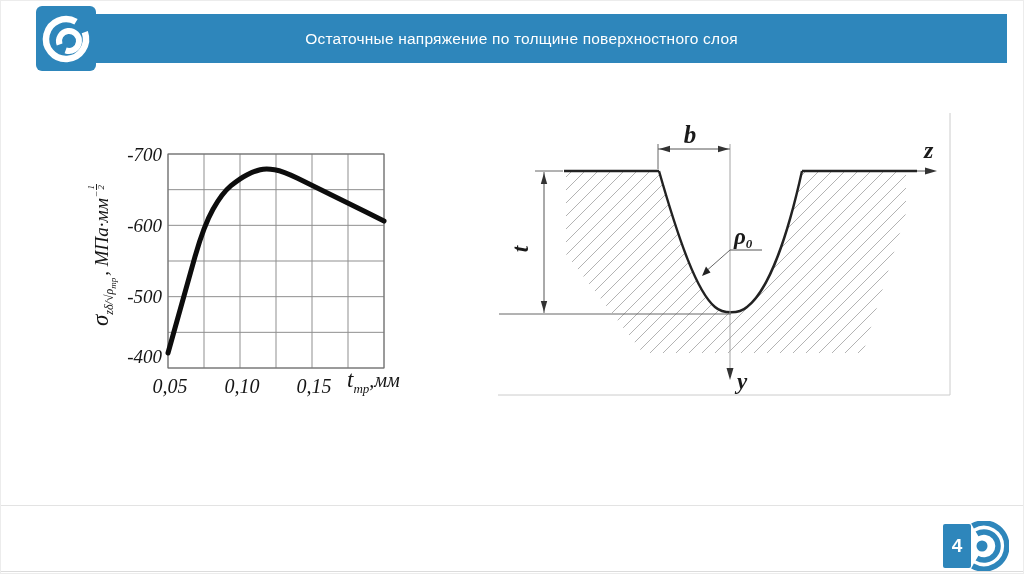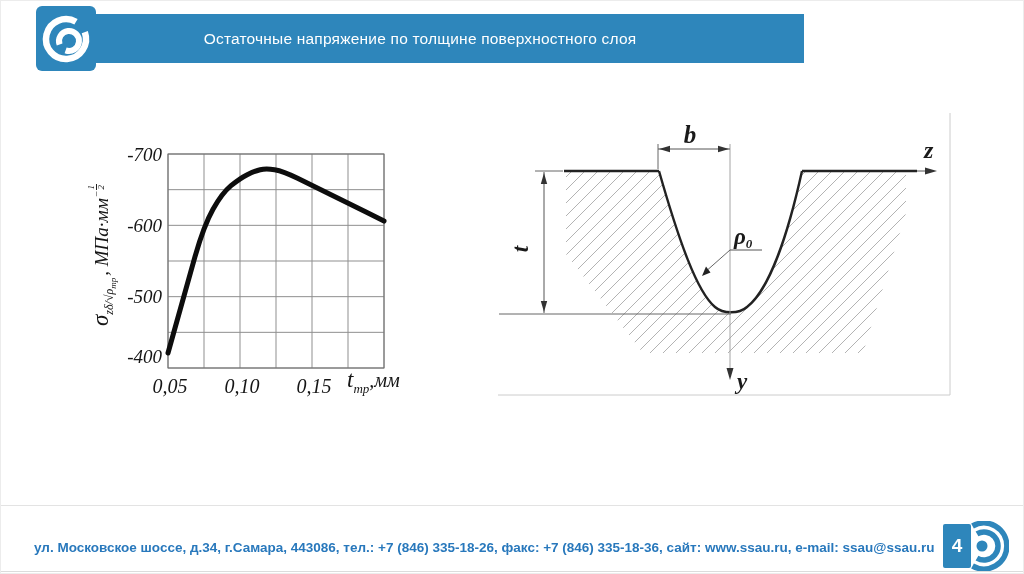--- a/index.html
+++ b/index.html
@@ -1,20 +1,20 @@
 <!DOCTYPE html>
 <html><head>
 <meta charset="utf-8">
 <style>
   html,body{margin:0;padding:0;background:#fff;}
   .slide{position:relative;width:1024px;height:574px;background:#ffffff;
          font-family:"Liberation Sans",sans-serif;overflow:hidden;
          border:1px solid #ececec;box-sizing:border-box;}
   
-  .header-bar{position:absolute;left:35px;top:13px;width:768px;height:49px;
+  .header-bar{position:absolute;left:35px;top:13px;width:971px;height:49px;
               background:#2e86bb;}
   .header-title{display:block;width:100%;line-height:49px;text-align:center;
                 color:#ffffff;font-size:15.5px;letter-spacing:.2px;}
   .logo-tile{position:absolute;left:35px;top:5px;width:60px;height:65px;}
   
   .chart-wrap{position:absolute;left:0;top:0;width:1024px;height:574px;pointer-events:none;text-align:center;}
   #chart-svg{position:absolute;left:60px;top:130px;}
   .ylabel{position:absolute;left:-36px;top:239px;width:276px;height:30px;
           transform:rotate(-90deg);transform-origin:center;
           display:flex;align-items:baseline;justify-content:center;
@@ -134,21 +134,20 @@
     <polygon points="543,311 539.8,300 546.2,300" fill="#333"></polygon>
     <text x="527" y="248" text-anchor="middle" transform="rotate(-90 527 248)" font-family="Liberation Serif, serif" font-style="italic" font-weight="bold" font-size="23" fill="#1a1a1a">t</text>
 
     <path d="M729,249 H761" stroke="#555" stroke-width="1"></path>
     <path d="M729,249 L703,272" stroke="#555" stroke-width="0.9"></path>
     <polygon points="701,275 709.5,271.5 705,265.5" fill="#222"></polygon>
     <text x="733" y="243" font-family="Liberation Serif, serif" font-style="italic" font-weight="bold" font-size="23" fill="#1a1a1a"><tspan>ρ</tspan><tspan font-size="13" dy="4">0</tspan></text>
   </svg>
 
   <div class="footer-rule-top"></div>
-  <div class="footer-text">ул. Московское шоссе, д.34, г.Самара, 443086, тел.: +7 (846) 335-18-26, факс: +7 (846) 335-18-36, сайт: www.ssau.ru, e-mail: ssau@ssau.ru</div>
   <div class="page-box">4</div>
   <svg class="page-arcs" width="48" height="50" viewBox="0 0 48 50">
     <path d="M11.5,5 A23,23 0 1 1 11.5,45" fill="none" stroke="#2e86bb" stroke-width="5.5"></path>
     <path d="M16,12.9 A14,14 0 1 1 16,37.1" fill="none" stroke="#2e86bb" stroke-width="5.5"></path>
     <circle cx="21" cy="25" r="5.5" fill="#2e86bb"></circle>
   </svg>
   <div class="footer-rule-bottom"></div>
 
 </div>
 

